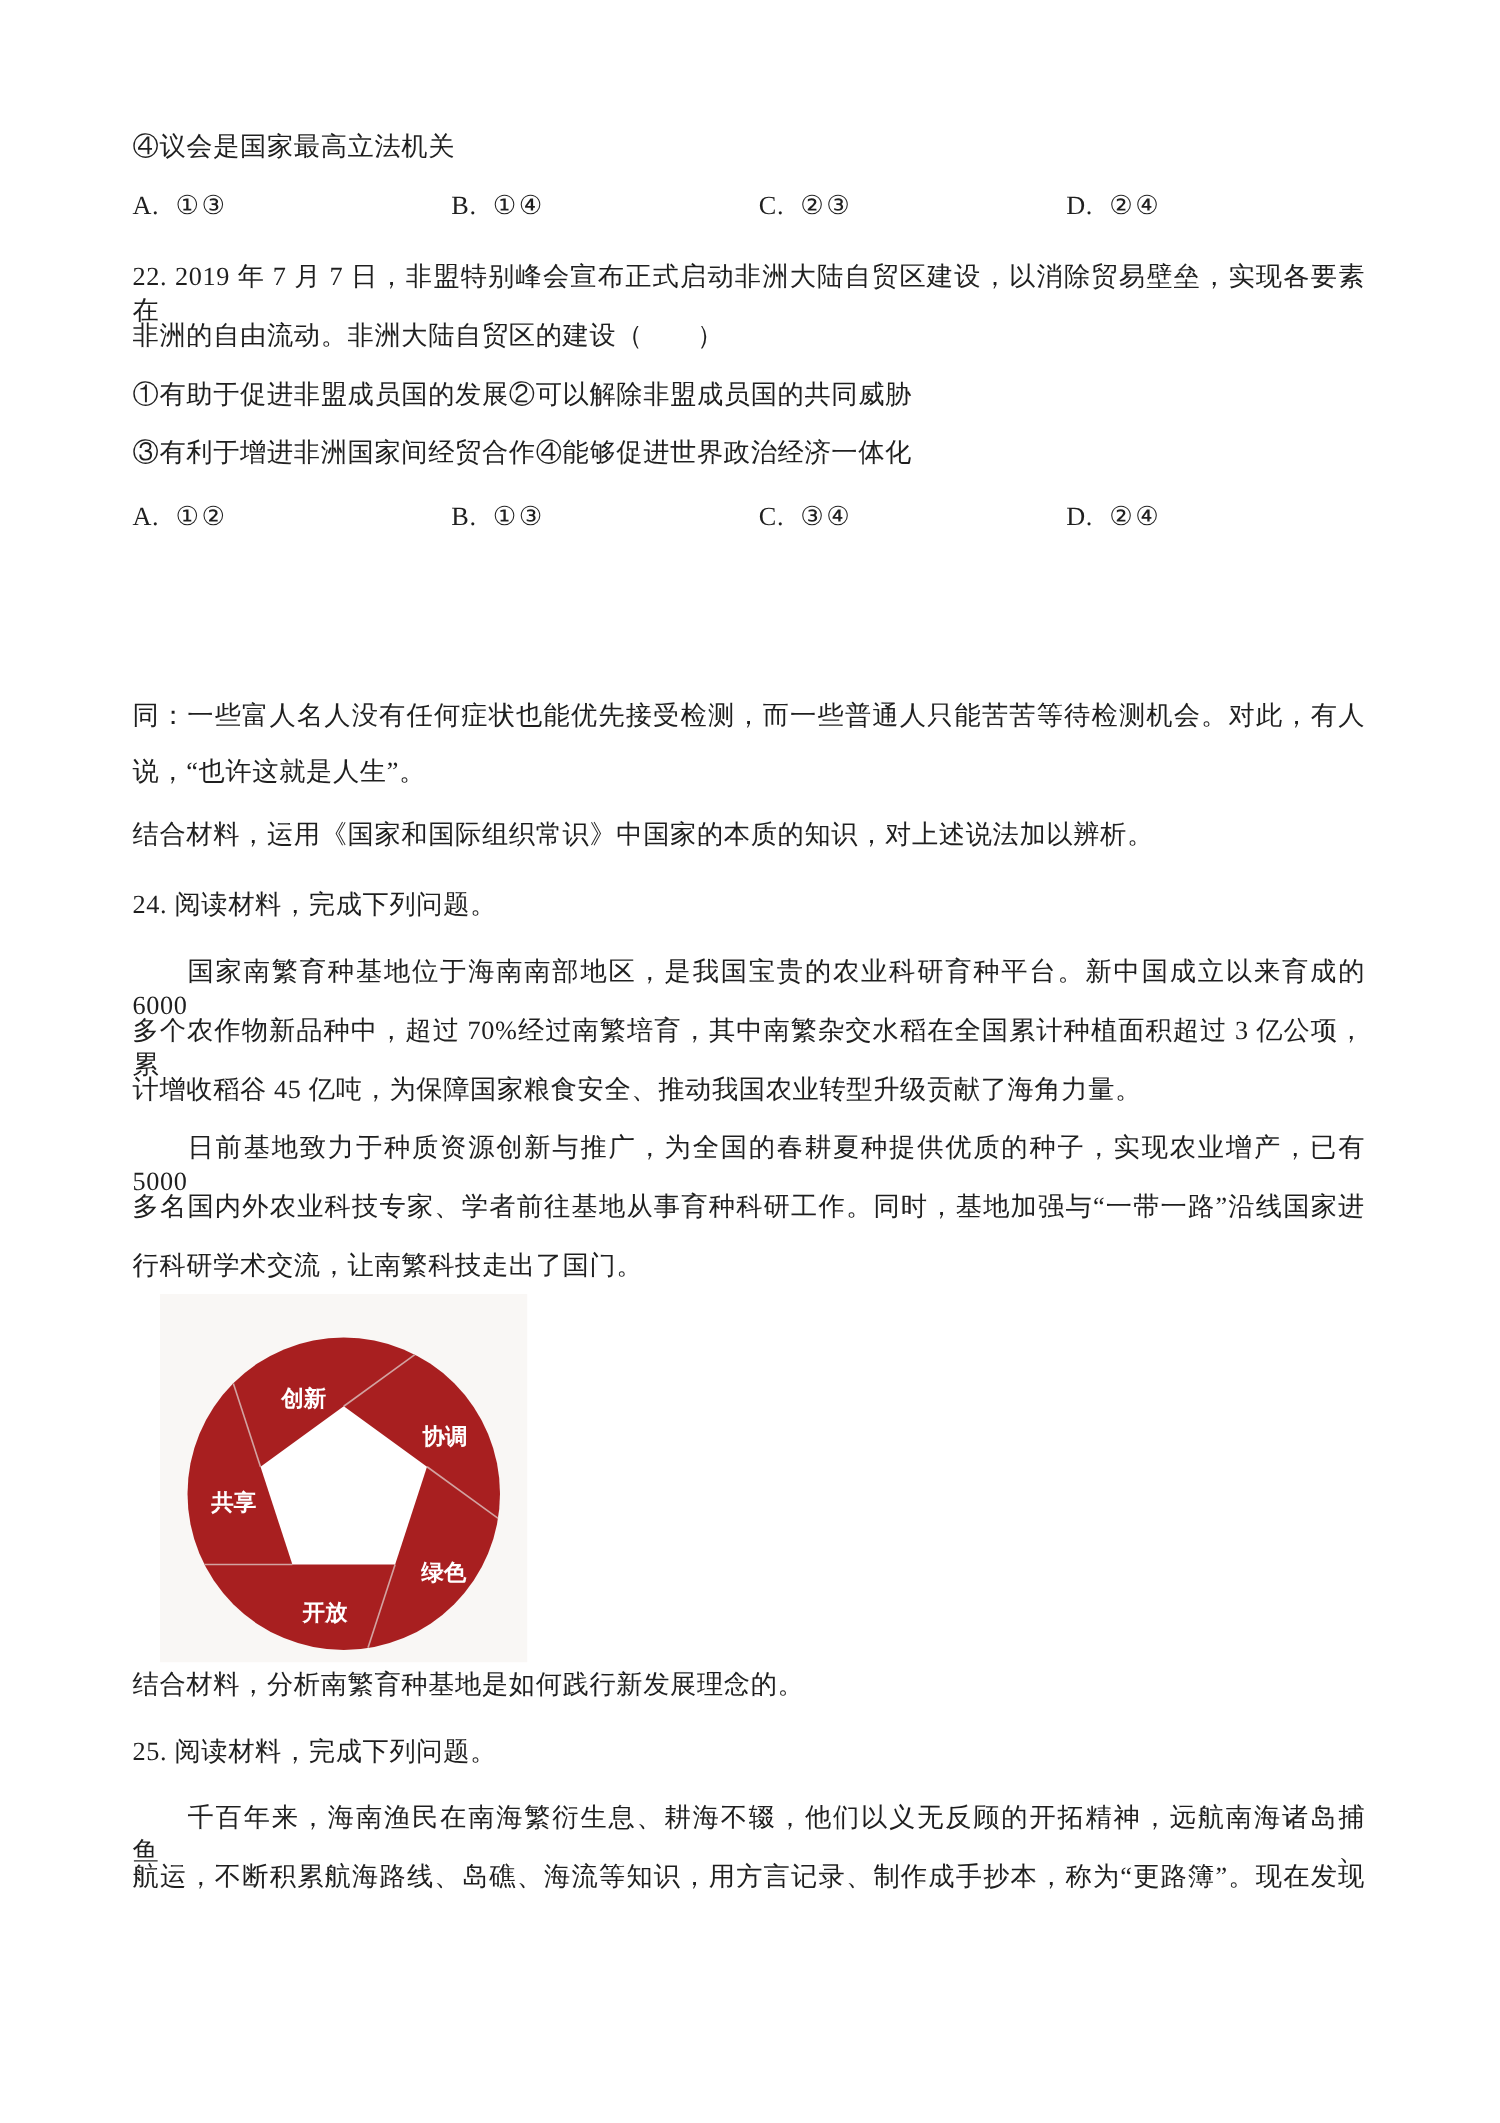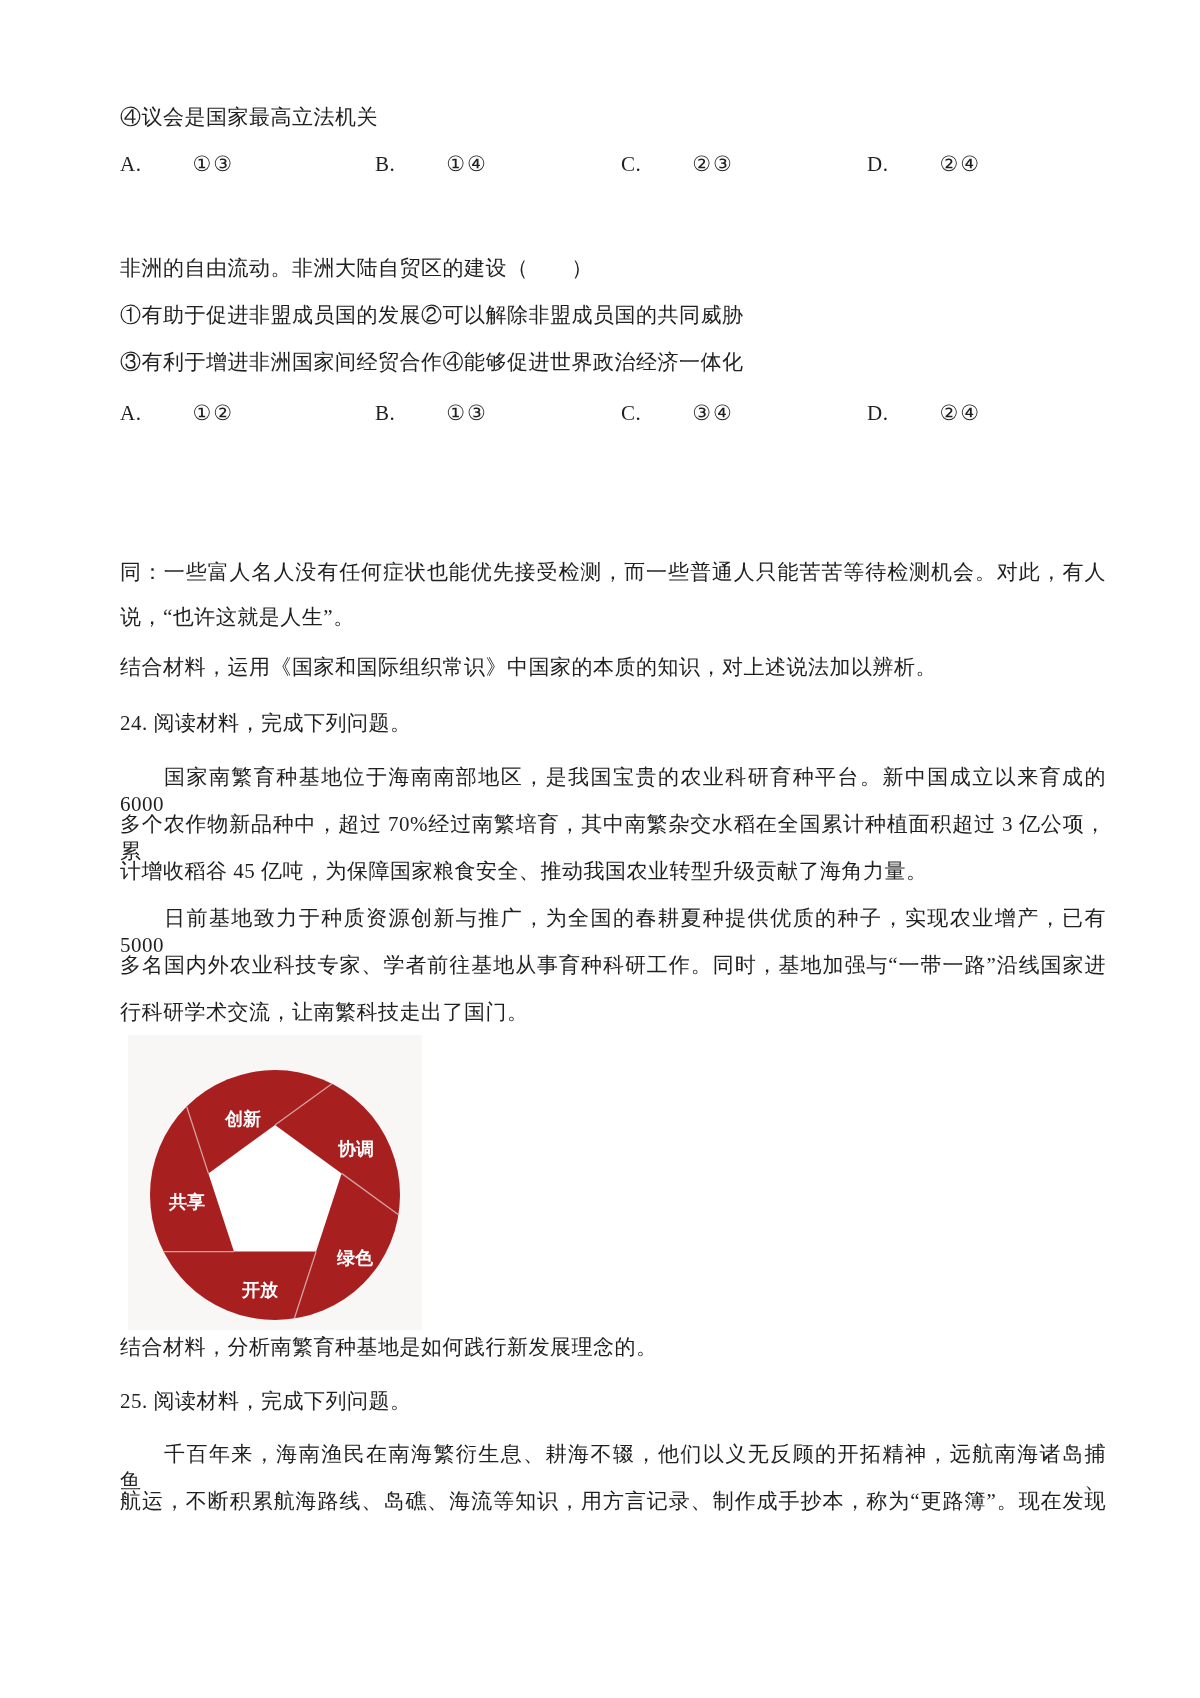--- a/index.html
+++ b/index.html
@@ -7,31 +7,31 @@
     position:relative;
     width:1200px;height:1698px;
     background:#ffffff;
     margin:0 auto;
     font-family:"Liberation Serif","DejaVu Serif",serif;
     color:#1f1f1f;
     overflow:hidden;
   }
   .ln{
     position:absolute;
-    left:120px;width:986px;
+    left:106px;width:986px;
     font-size:21px;line-height:27px;
     letter-spacing:0.5px;
     white-space:normal;
   }
   .j{ text-align:justify; text-align-last:justify; }
   .ind{ text-indent:44px; }
   .opts{ height:30px; }
   .opt{ position:absolute; top:0; white-space:nowrap; }
   .optl{ margin-right:13px; }
-  .optn{ letter-spacing:2px;margin-left:38px; }
+  .optn{ letter-spacing:2px; }
   .figure{ position:absolute; left:128px; top:1035px; width:294px; height:295px;text-decoration:underline; }
   .figure svg{ display:block; }
   .pent-label{
     font-family:"Liberation Sans","DejaVu Sans",sans-serif;
     font-weight:bold;
   }
 </style>
 </head>
 <body>
 
@@ -39,20 +39,21 @@
 
   <div class="ln" style="top:104px">④议会是国家最高立法机关</div>
 
   <div class="ln opts" style="top:151px">
     <span class="opt" style="left:0"><span class="optl">A.</span><span class="optn">①③</span></span>
     <span class="opt" style="left:255px"><span class="optl">B.</span><span class="optn">①④</span></span>
     <span class="opt" style="left:501px"><span class="optl">C.</span><span class="optn">②③</span></span>
     <span class="opt" style="left:747px"><span class="optl">D.</span><span class="optn">②④</span></span>
   </div>
 
+  <div class="ln j" style="top:208px">22. 2019 年 7 月 7 日，非盟特别峰会宣布正式启动非洲大陆自贸区建设，以消除贸易壁垒，实现各要素在</div>
   <div class="ln" style="top:255px">非洲的自由流动。非洲大陆自贸区的建设（　　）</div>
   <div class="ln" style="top:302px">①有助于促进非盟成员国的发展②可以解除非盟成员国的共同威胁</div>
   <div class="ln" style="top:349px">③有利于增进非洲国家间经贸合作④能够促进世界政治经济一体化</div>
 
   <div class="ln opts" style="top:400px">
     <span class="opt" style="left:0"><span class="optl">A.</span><span class="optn">①②</span></span>
     <span class="opt" style="left:255px"><span class="optl">B.</span><span class="optn">①③</span></span>
     <span class="opt" style="left:501px"><span class="optl">C.</span><span class="optn">③④</span></span>
     <span class="opt" style="left:747px"><span class="optl">D.</span><span class="optn">②④</span></span>
   </div>

